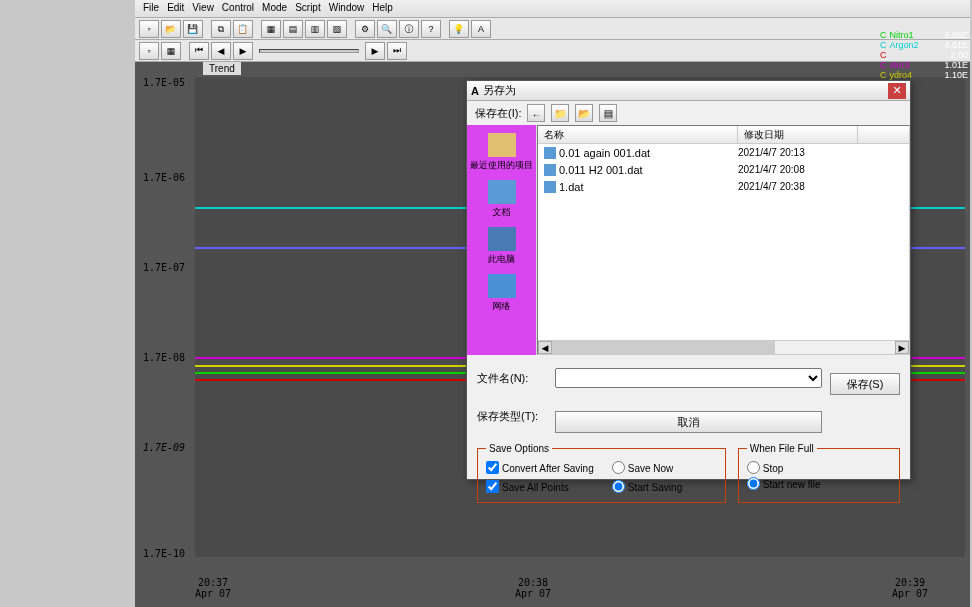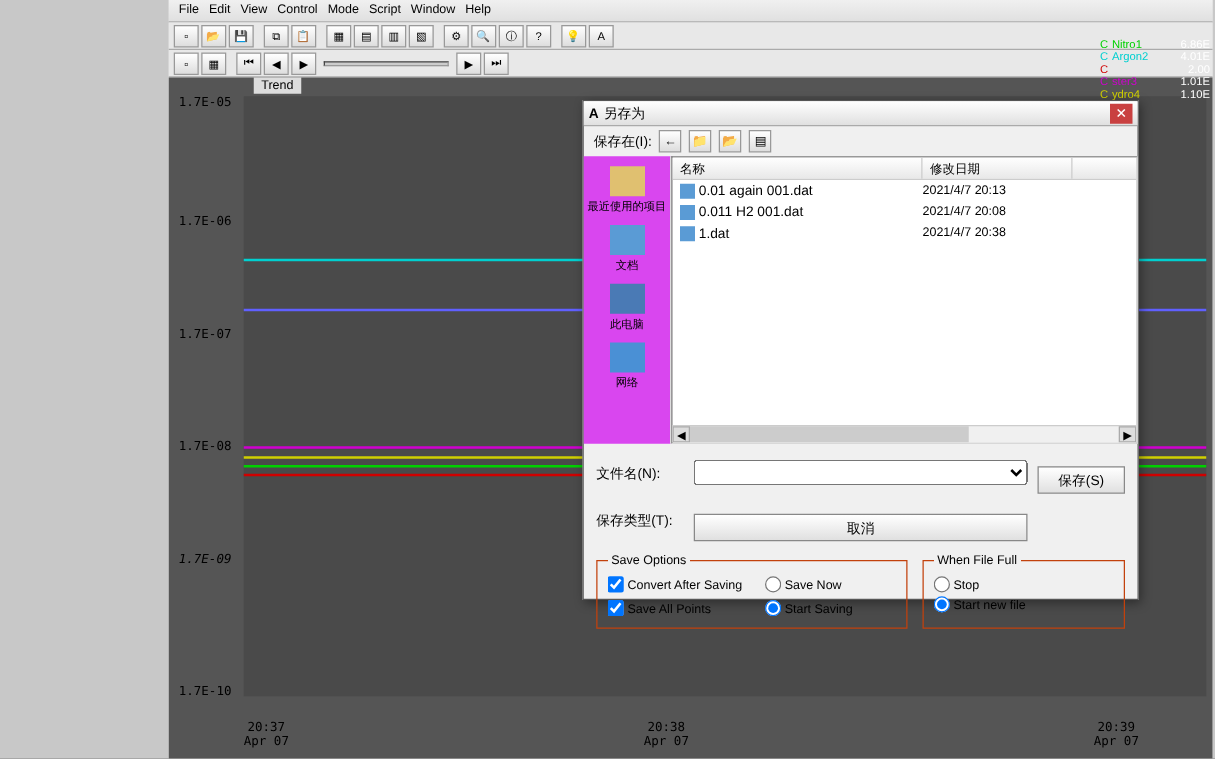--- a/index.html
+++ b/index.html
@@ -127,21 +127,21 @@
         <div class="ylabel" style="top: 15px;">1.7E-05</div>
         <div class="ylabel" style="top: 110px;">1.7E-06</div>
         <div class="ylabel" style="top: 200px;">1.7E-07</div>
         <div class="ylabel" style="top: 290px;">1.7E-08</div>
         <div class="ylabel" style="top: 380px; font-style: italic;">1.7E-09</div>
         <div class="ylabel" style="top: 486px;">1.7E-10</div>
       </div>
     <div id="xlabels">
         <div class="xlabel" style="left: 60px;">20:37<br>Apr 07</div>
         <div class="xlabel" style="left: 380px;">20:38<br>Apr 07</div>
-        <div class="xlabel" style="left: 740px;">20:39<br>Apr 07</div>
+        <div class="xlabel" style="left: 757px;">20:39<br>Apr 07</div>
       </div>
   </div>
 
   <div class="legend" id="legend">
       <div class="legend-row">
         <span style="color:#00d000">C</span>
         <span style="color:#00d000">Nitro1</span>
         <span style="color:#fff;margin-left:auto">6.86E</span>
       </div>
       <div class="legend-row">

